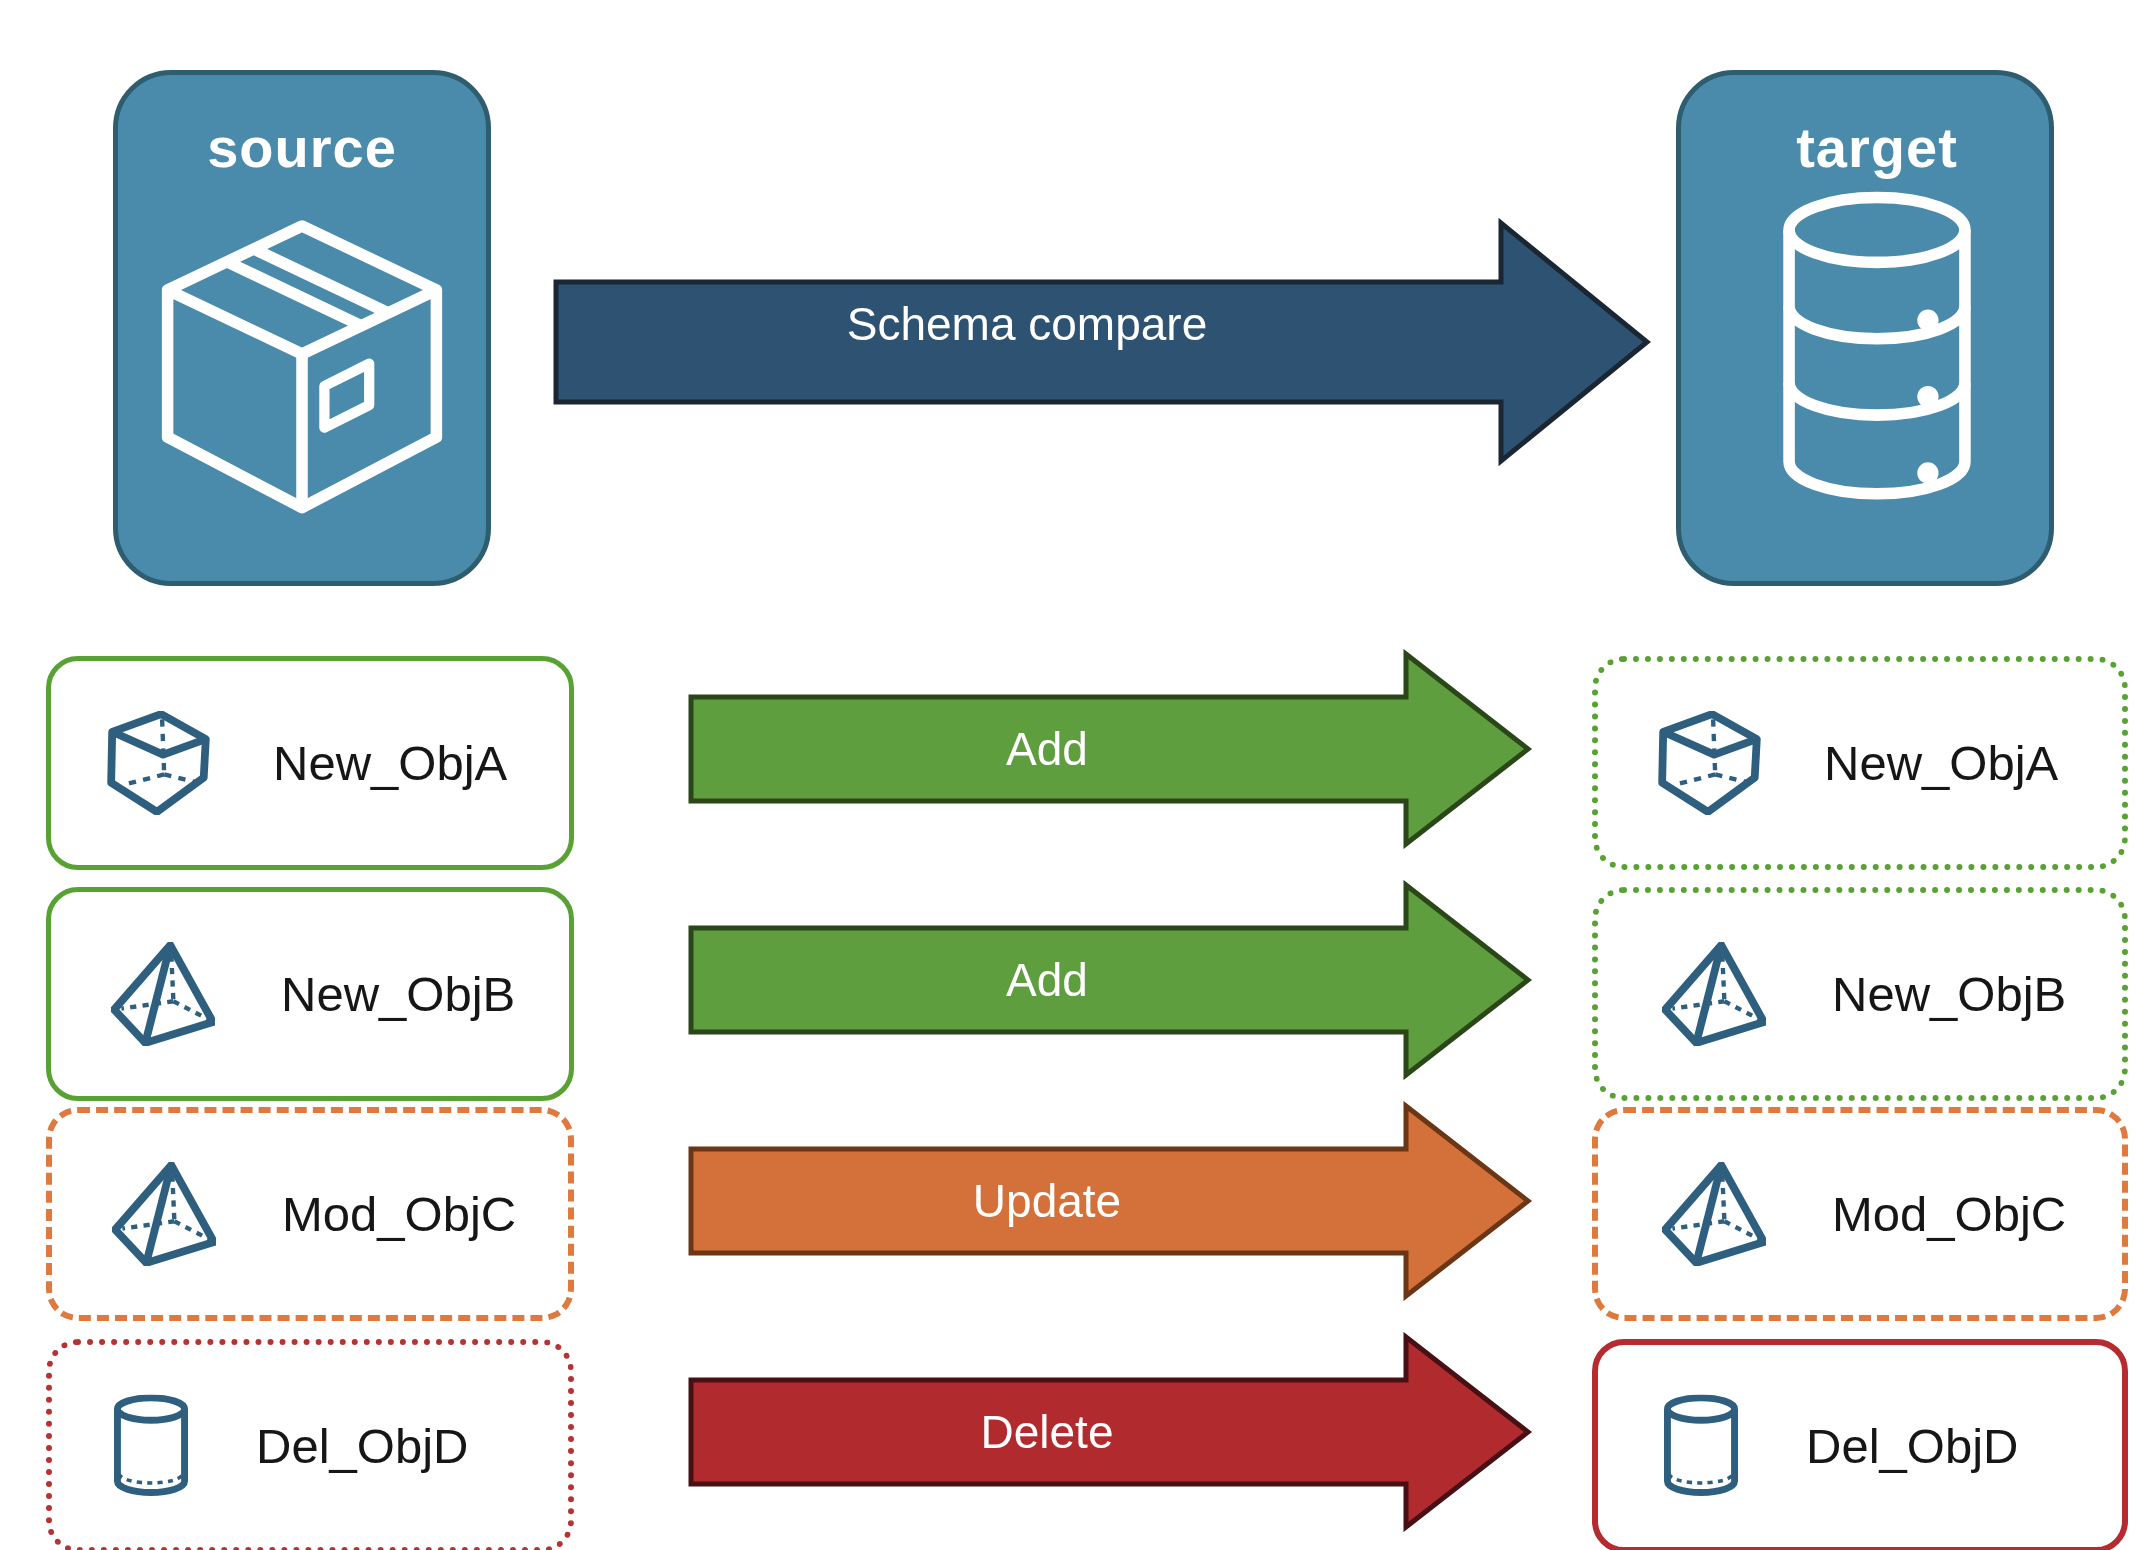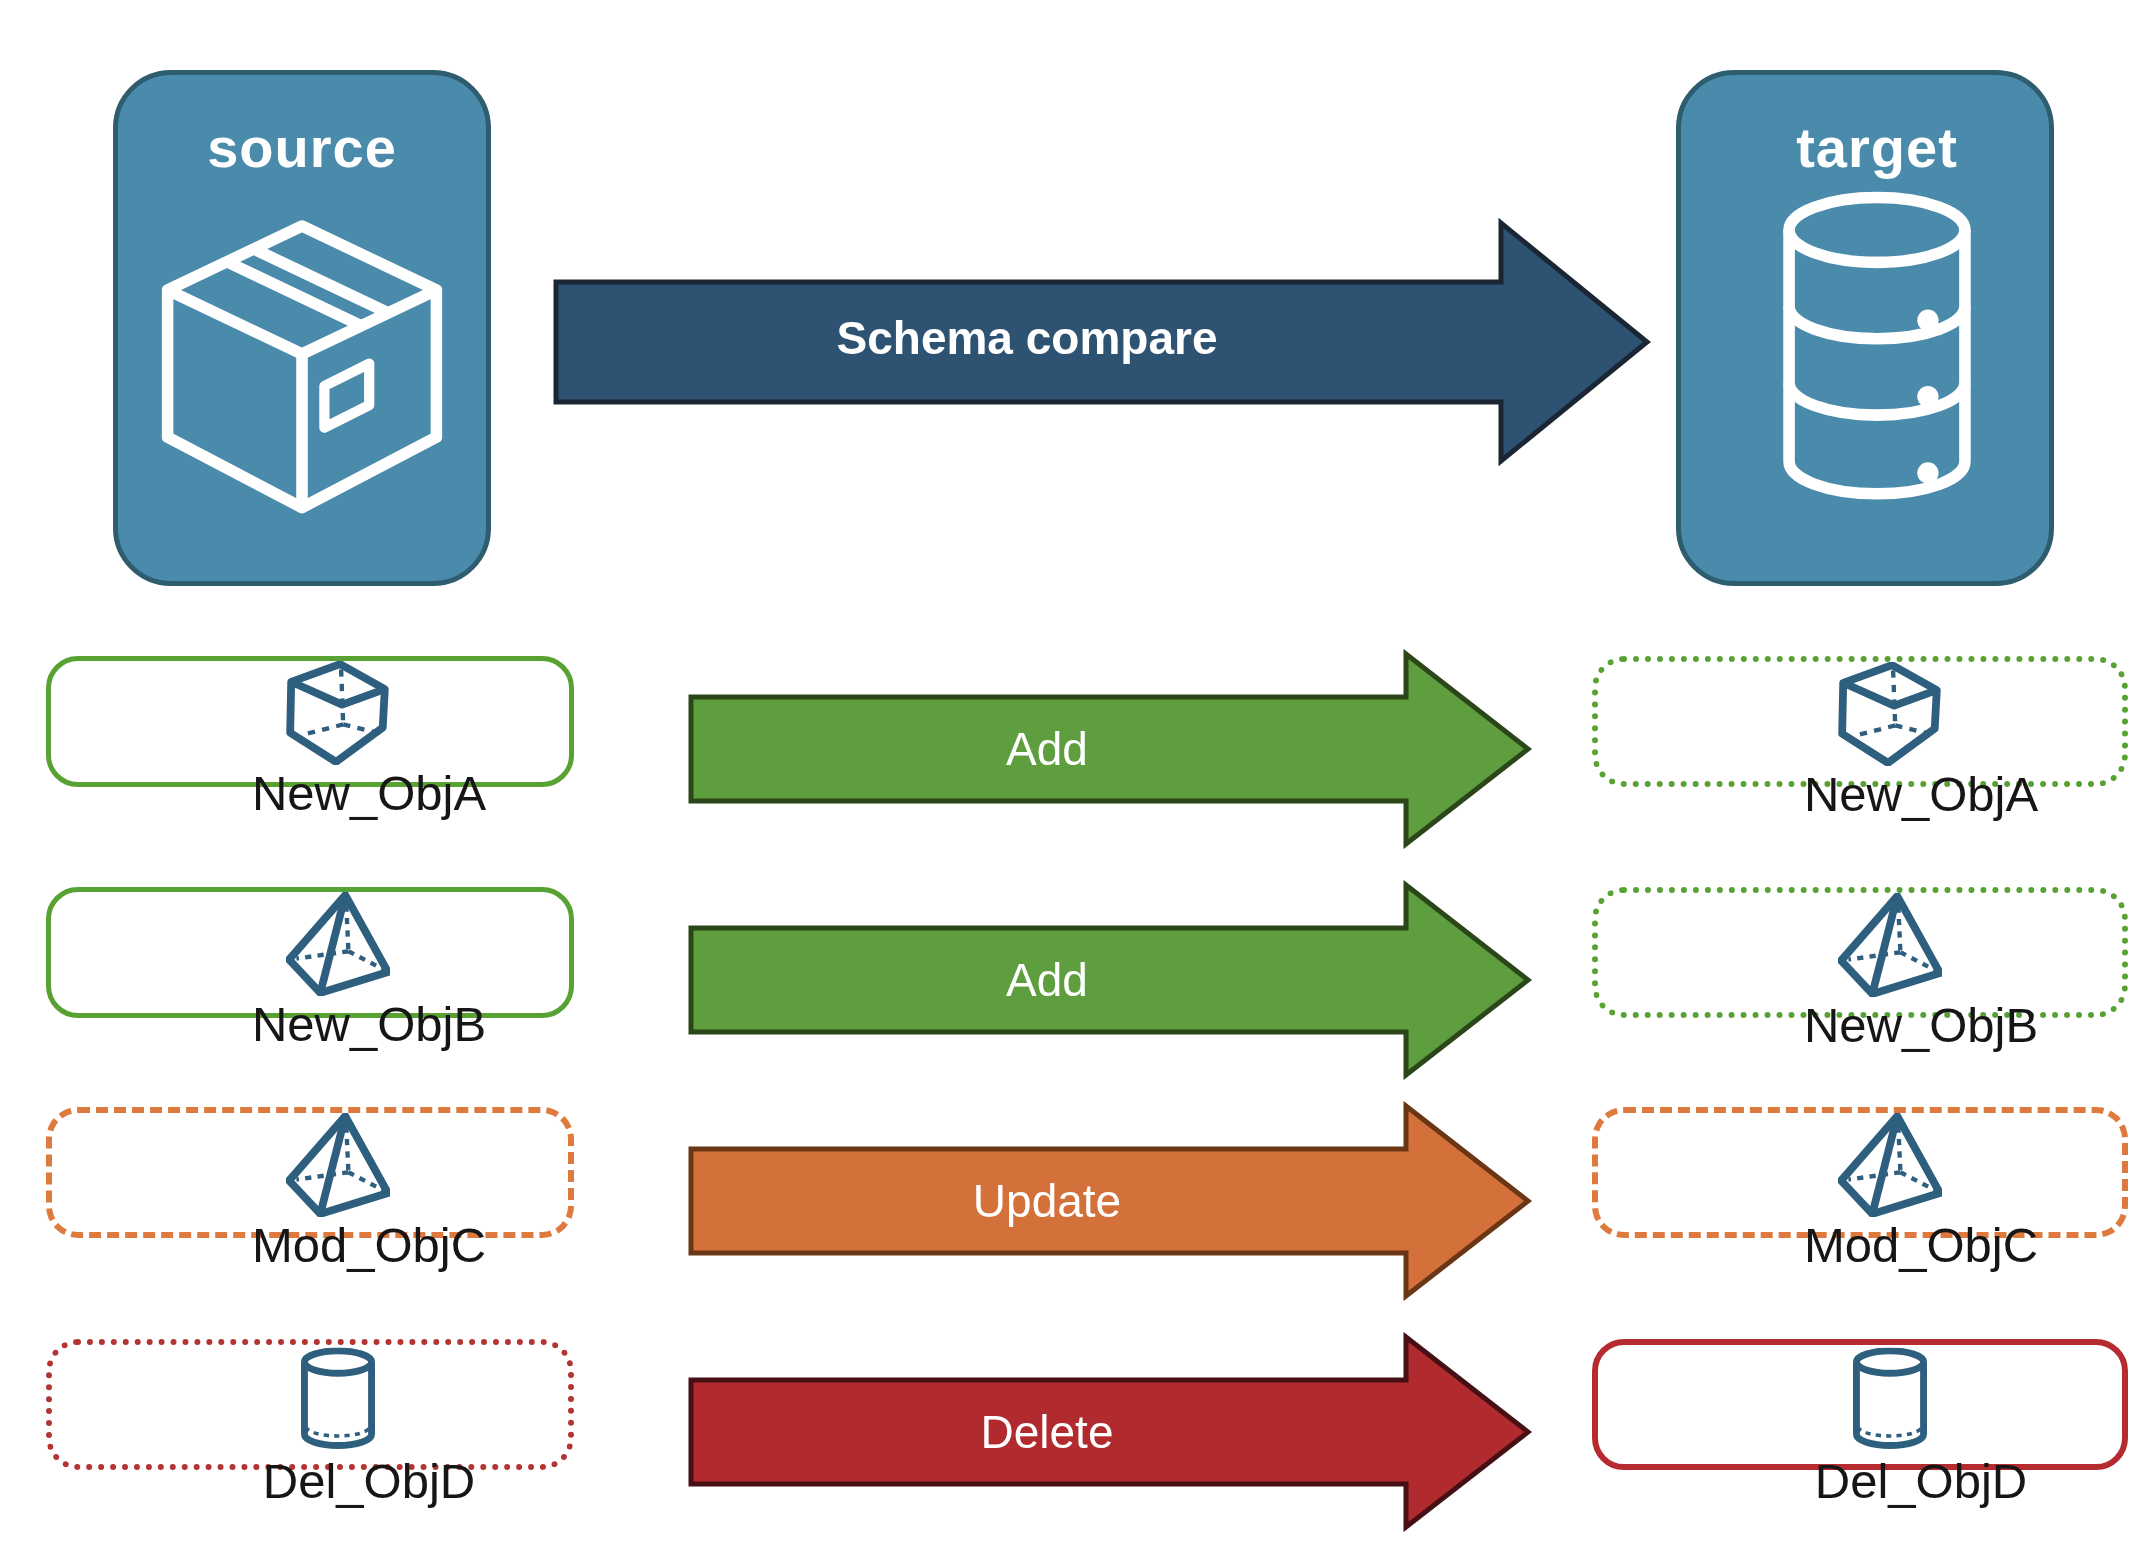--- a/index.html
+++ b/index.html
@@ -26,27 +26,27 @@
   
   .arrow-svg{position:absolute;}
   .arrow-compare polygon{fill:var(--compare-fill);stroke:var(--compare-border);stroke-width:5;}
   .arrow-add polygon{fill:var(--add-fill);stroke:var(--add-border);stroke-width:5;}
   .arrow-update polygon{fill:var(--update-fill);stroke:var(--update-border);stroke-width:5;}
   .arrow-delete polygon{fill:var(--delete-fill);stroke:var(--delete-border);stroke-width:5;}
   .arrow-label{
     position:absolute;display:flex;align-items:center;justify-content:center;
     color:#ffffff;font-size:46px;pointer-events:none;
   }
-  .compare-label{left:553px;top:184px;width:948px;height:248px;font-weight:bold;}
+  .compare-label{left:553px;top:170px;width:948px;height:248px;}
   .row-label{left:688px;width:718px;height:200px;}
 
   
   .card{
-    position:absolute;height:131px;box-sizing:border-box;border-radius:32px;
-    display:flex;align-items:center;background:#ffffff;flex-direction:column;
+    position:absolute;height:214px;box-sizing:border-box;border-radius:32px;
+    display:flex;align-items:center;background:#ffffff;
   }
   .card-left{left:46px;width:528px;padding-left:56px;}
   .card-right{left:1592px;width:536px;padding-left:60px;}
   .b-solid-green{border:5px solid var(--green-border);}
   .b-dotted-green{border:6px dotted var(--green-border);}
   .b-dashed-orange{border:6px dashed var(--orange-border);}
   .b-dotted-red{border:6px dotted var(--red-border);}
   .b-solid-red{border:6px solid var(--red-solid-border);}
   .obj-icon{color:var(--icon-stroke);flex:0 0 auto;}
   .i-cube{width:104px;height:104px;}

